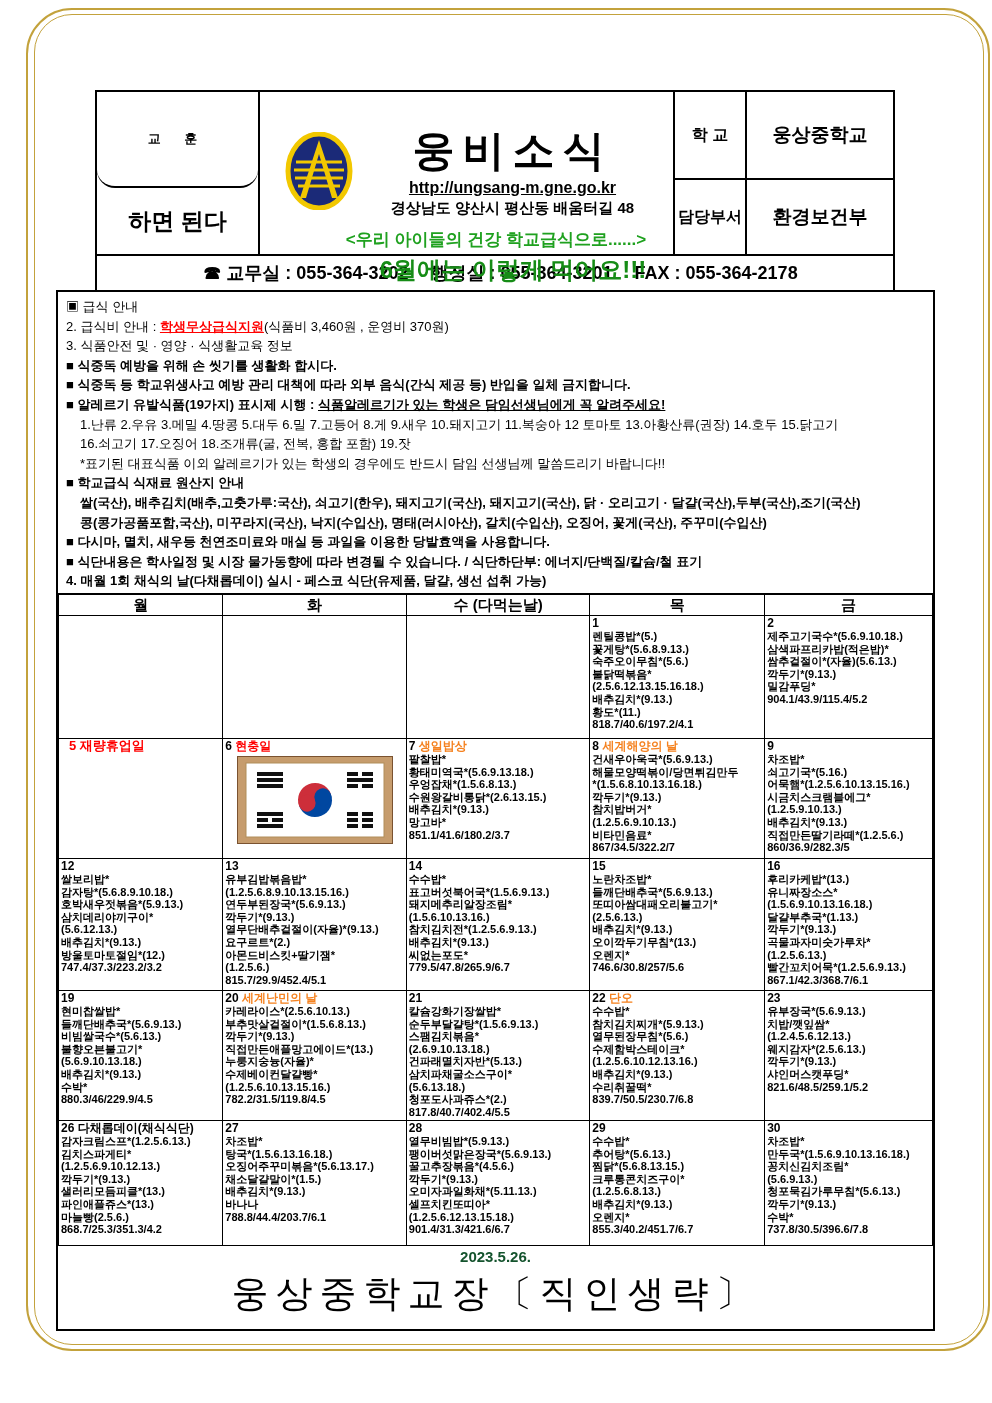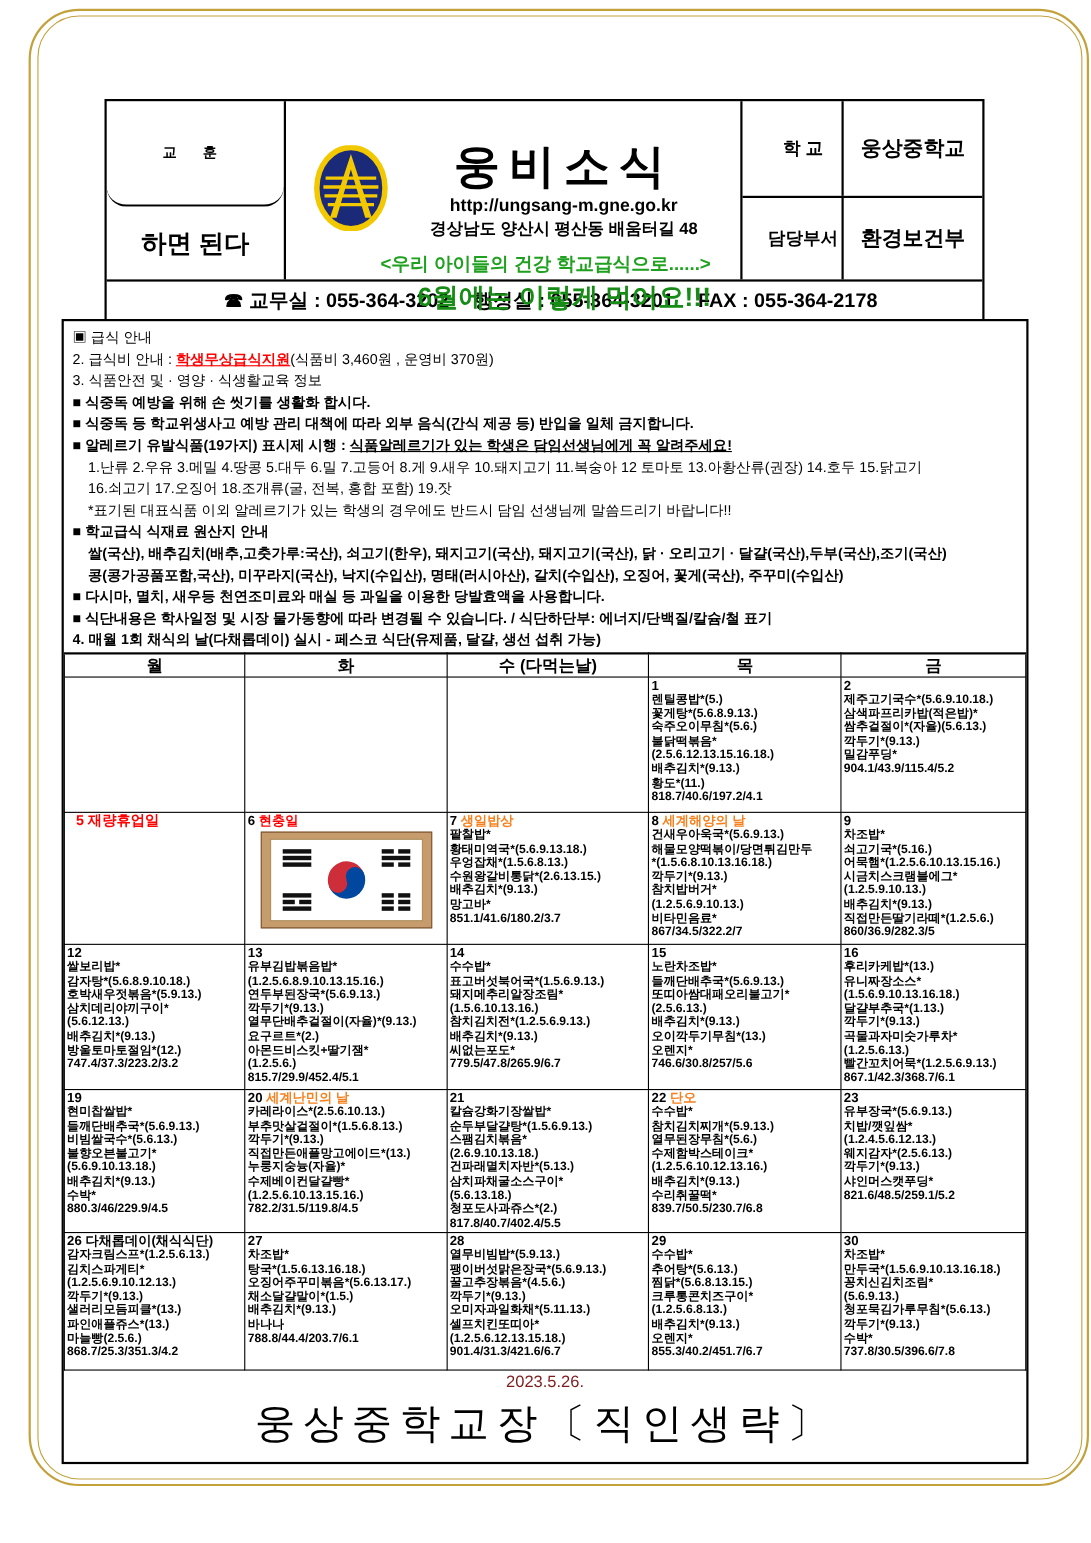--- a/index.html
+++ b/index.html
@@ -13,26 +13,26 @@
   
   .hdr { position: absolute; left: 95px; top: 90px; width: 800px; border: 2px solid #000; background: #fff; }
   .hdr-top { display: flex; height: 162px; }
   .hdr-motto-col { width: 163px; border-right: 2px solid #000; display: flex; flex-direction: column; }
   .hdr-motto-label { height: 96px; border-bottom: 2px solid #000; display: flex; align-items: center; justify-content: center; font-size: 13px; font-weight: bold; letter-spacing: 10px; border-radius: 18px; }
   .hdr-motto-value { flex: 1; display: flex; align-items: center; justify-content: center; font-size: 23px; font-weight: bold; }
   .hdr-center { flex: 1; border-right: 2px solid #000; display: flex; align-items: center; padding: 0 6px; }
   .hdr-logo { width: 78px; flex: 0 0 78px; margin-left: 14px; }
   .hdr-title-block { flex: 1; text-align: center; }
   .hdr-title { font-size: 42px; font-weight: bold; letter-spacing: 8px; line-height: 1.1; }
-  .hdr-url { font-size: 16px; font-weight: bold; margin-top: 4px; }
+  .hdr-url { font-size: 16px; font-weight: bold; margin-top: 4px; text-decoration: underline; }
   .hdr-addr { font-size: 15px; font-weight: bold; margin-top: 2px; }
   .hdr-right { width: 218px; display: flex; flex-direction: column; }
   .hdr-right-row { display: flex; height: 86px; }
   .hdr-right-row + .hdr-right-row { height: 76px; border-top: 2px solid #000; }
-  .hdr-right-label { width: 72px; border-right: 2px solid #000; display: flex; align-items: center; justify-content: center; font-size: 16px; font-weight: bold; margin-left: 20px; }
+  .hdr-right-label { width: 72px; border-right: 2px solid #000; display: flex; align-items: center; justify-content: center; font-size: 16px; font-weight: bold; }
   .hdr-right-value { flex: 1; display: flex; align-items: center; justify-content: center; font-size: 19px; font-weight: bold; }
   .hdr-phone { border-top: 2px solid #000; height: 36px; display: flex; align-items: center; justify-content: center; font-size: 18px; font-weight: bold; gap: 22px; padding-left: 11px; }
 
   
   .banner { position: absolute; left: 0; top: 228px; width: 100%; text-align: center; color: #1fa11f; }
   .banner-line1 { font-size: 17px; font-weight: bold; }
   .banner-line2 { font-size: 24px; font-weight: bold; color: #168c16; margin-top: 3px; padding-left: 34px; }
 
   
   .main-box { position: absolute; left: 56px; top: 290px; width: 879px; border: 2px solid #000; background: #fff; }
@@ -58,21 +58,21 @@
   .lbl-red { color: #f00; }
   .lbl-black { color: #000; }
   .menu-line { white-space: nowrap; }
   td.special-cell { vertical-align: middle; }
   .holiday-text { color: #f00; font-size: 13px; font-weight: bold; padding-left: 8px; }
   .flag-wrap { margin: 3px auto 0 auto; width: 156px; }
   .flag-wrap svg { display: block; }
 
   
   .box-footer { text-align: center; padding: 2px 0 10px 0; }
-  .footer-date { font-size: 15px; font-weight: normal; color: #7f1d1d; }
+  .footer-date { font-size: 15px; font-weight: bold; color: #14532d; }
   .footer-sign { font-size: 37px; font-weight: normal; letter-spacing: 7px; margin-top: 4px; color: #000; }
 </style>
 </head>
 <body>
 
 <div class="page">
   <div class="gold-frame"></div>
   <div class="gold-frame-inner"></div>
 
   <div class="hdr">

